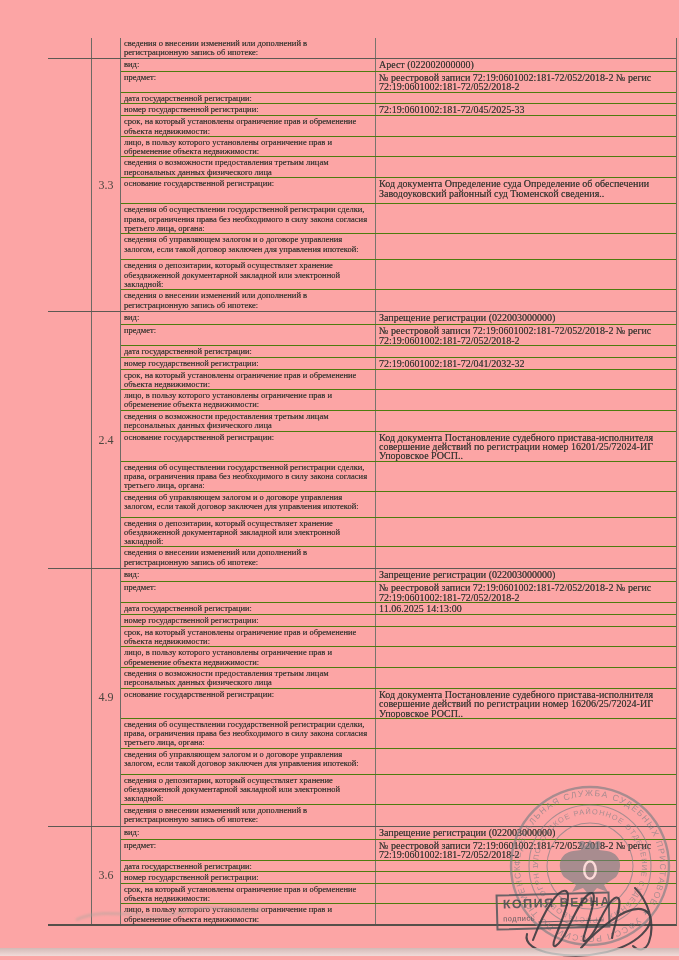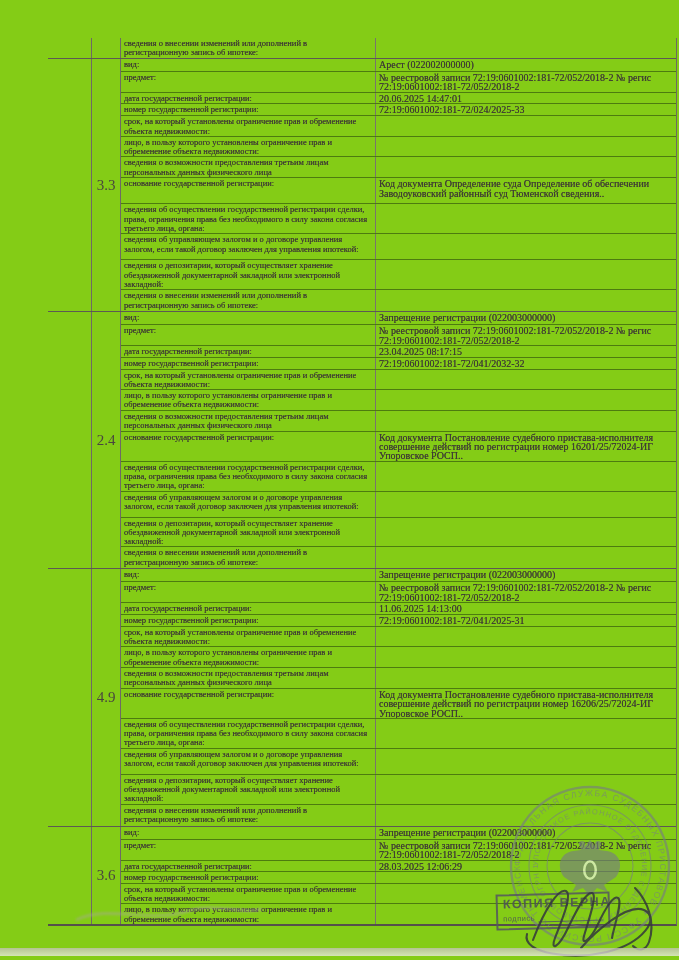--- a/index.html
+++ b/index.html
@@ -1,29 +1,29 @@
 <!DOCTYPE html>
 <html><head>
 <meta charset="utf-8">
 <style>
   html,body{margin:0;padding:0;}
   body{background:#e9e7e3;font-family:"Liberation Serif","DejaVu Serif",serif;}
-  .page{position:relative;width:679px;height:960px;background:#84cc16;overflow:hidden;
+  .page{position:relative;width:679px;height:960px;background:#fca5a5;overflow:hidden;
         color:#3e3a35;}
   
   .tbl{position:absolute;left:91px;top:38px;width:584px;
        border-left:1px solid #6e6a64;border-right:1px solid #6e6a64;
        border-bottom:2px solid #55504a;}
   .tbl::after{content:"";position:absolute;left:-44px;bottom:-2px;width:44px;height:2px;background:#55504a;}
   .section{display:grid;grid-template-columns:29px 1fr;position:relative;border-top:1px solid #5d5953;}
   .section::before{content:"";position:absolute;left:-44px;top:-1px;width:44px;height:1px;background:#5d5953;}
   .section.carry{border-top:none;}
   .section.carry::before{display:none;}
   .num{border-right:1px solid #6e6a64;display:flex;align-items:center;justify-content:center;
-       font-size:15px;color:#4a463f;}
+       font-size:12px;color:#4a463f;}
   .rows{display:block;min-width:0;}
   .row{display:grid;grid-template-columns:255px 1fr;border-bottom:1px solid #4d7c0f;overflow:hidden;}
   .row:last-child{border-bottom:none;}
   .lbl{border-right:1px solid #79746d;padding:1px 3px 0 3px;font-size:8.5px;line-height:9.3px;
        overflow:hidden;}
   .val{padding:1px 2px 0 3px;font-size:10px;line-height:9.3px;white-space:pre-line;overflow:hidden;}
   .lbl,.val{text-shadow:0 0 0.4px rgba(62,58,53,0.85);}
   .h13{min-height:12px}.h21{min-height:20px}.h11{min-height:10px}.h12{min-height:11px}
   .h20{min-height:19px}.h26{min-height:25px}.h27{min-height:26px}.h22{min-height:21px}
   
@@ -67,25 +67,24 @@
           <div class="lbl">вид:</div>
           <div class="val">Арест (022002000000)</div>
         </div>
         <div class="row h21">
           <div class="lbl">предмет:</div>
           <div class="val">№ реестровой записи 72:19:0601002:181-72/052/2018-2 № регис
 72:19:0601002:181-72/052/2018-2</div>
         </div>
         <div class="row h11">
           <div class="lbl">дата государственной регистрации:</div>
-          <div class="val">20.06.2025 14:47:01</div>
         </div>
         <div class="row h12">
           <div class="lbl">номер государственной регистрации:</div>
-          <div class="val">72:19:0601002:181-72/024/2025-33</div>
+          <div class="val">72:19:0601002:181-72/045/2025-33</div>
         </div>
         <div class="row h20">
           <div class="lbl">срок, на который установлены ограничение прав и обременение объекта недвижимости:</div>
           <div class="val"></div>
         </div>
         <div class="row h20">
           <div class="lbl">лицо, в пользу которого установлены ограничение прав и обременение объекта недвижимости:</div>
           <div class="val"></div>
         </div>
         <div class="row h21">
@@ -123,21 +122,20 @@
           <div class="lbl">вид:</div>
           <div class="val">Запрещение регистрации (022003000000)</div>
         </div>
         <div class="row h21">
           <div class="lbl">предмет:</div>
           <div class="val">№ реестровой записи 72:19:0601002:181-72/052/2018-2 № регис
 72:19:0601002:181-72/052/2018-2</div>
         </div>
         <div class="row h11">
           <div class="lbl">дата государственной регистрации:</div>
-          <div class="val">23.04.2025 08:17:15</div>
         </div>
         <div class="row h12">
           <div class="lbl">номер государственной регистрации:</div>
           <div class="val">72:19:0601002:181-72/041/2032-32</div>
         </div>
         <div class="row h20">
           <div class="lbl">срок, на который установлены ограничение прав и обременение объекта недвижимости:</div>
           <div class="val"></div>
         </div>
         <div class="row h20">
@@ -184,21 +182,20 @@
           <div class="lbl">предмет:</div>
           <div class="val">№ реестровой записи 72:19:0601002:181-72/052/2018-2 № регис
 72:19:0601002:181-72/052/2018-2</div>
         </div>
         <div class="row h11">
           <div class="lbl">дата государственной регистрации:</div>
           <div class="val">11.06.2025 14:13:00</div>
         </div>
         <div class="row h12">
           <div class="lbl">номер государственной регистрации:</div>
-          <div class="val">72:19:0601002:181-72/041/2025-31</div>
         </div>
         <div class="row h20">
           <div class="lbl">срок, на который установлены ограничение прав и обременение объекта недвижимости:</div>
           <div class="val"></div>
         </div>
         <div class="row h20">
           <div class="lbl">лицо, в пользу которого установлены ограничение прав и обременение объекта недвижимости:</div>
           <div class="val"></div>
         </div>
         <div class="row h21">
@@ -237,21 +234,20 @@
           <div class="lbl">вид:</div>
           <div class="val">Запрещение регистрации (022003000000)</div>
         </div>
         <div class="row h21">
           <div class="lbl">предмет:</div>
           <div class="val">№ реестровой записи 72:19:0601002:181-72/052/2018-2 № регис
 72:19:0601002:181-72/052/2018-2</div>
         </div>
         <div class="row h11">
           <div class="lbl">дата государственной регистрации:</div>
-          <div class="val">28.03.2025 12:06:29</div>
         </div>
         <div class="row h12">
           <div class="lbl">номер государственной регистрации:</div>
         </div>
         <div class="row h20">
           <div class="lbl">срок, на который установлены ограничение прав и обременение объекта недвижимости:</div>
           <div class="val"></div>
         </div>
         <div class="row h20">
           <div class="lbl">лицо, в пользу которого установлены ограничение прав и обременение объекта недвижимости:</div>

